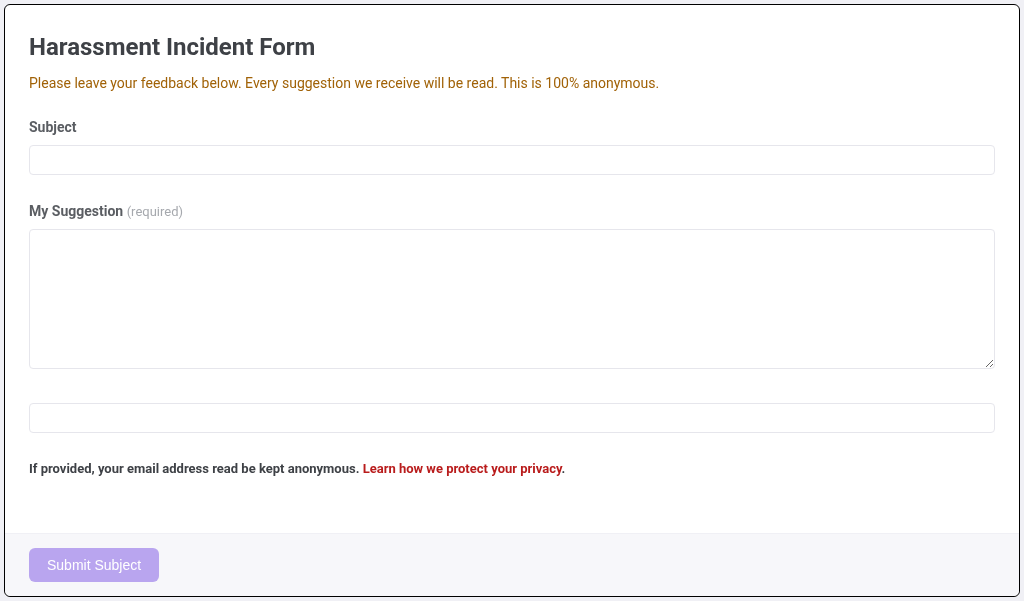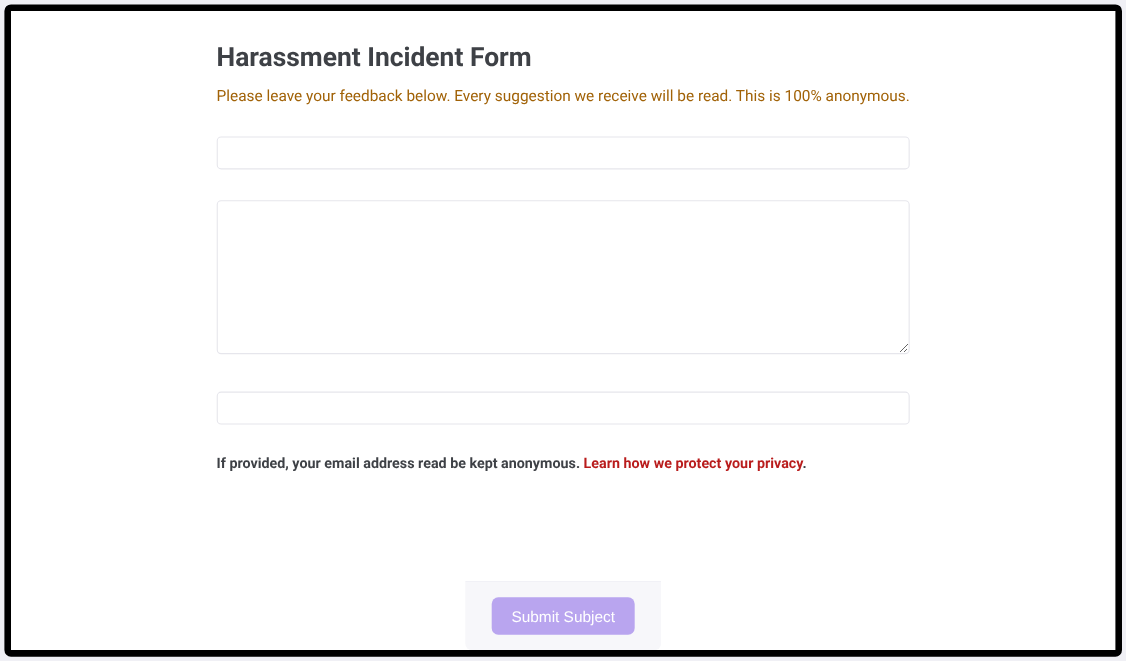--- a/index.html
+++ b/index.html
@@ -10,29 +10,28 @@
     body {
       font-family: -apple-system, BlinkMacSystemFont, "Segoe UI", Roboto, "Helvetica Neue", Arial, sans-serif;
       background: #f0f0f5;
       padding: 4px;
       width: 1024px;
       height: 601px;
       overflow: hidden;
     }
     .card {
       background: #ffffff;
-      border: 6px solid #000000;
+      border: 1px solid #000000;
       border-radius: 6px;
       width: 100%;
       height: 100%;
       padding: 0;
       position: relative;
       display: flex;
       flex-direction: column;
-      align-items: center;
     }
     .card-body {
       padding: 28px 24px 0 24px;
       flex: 1;
     }
     h1.title {
       font-size: 24px;
       font-weight: 700;
       color: #3e4146;
       margin-bottom: 14px;
@@ -113,24 +112,29 @@
   </style>
 </head>
 <body>
 
 <div class="card">
   <div class="card-body">
     <h1 class="title">Harassment Incident Form</h1>
     <p class="subtitle">Please leave your feedback below. Every suggestion we receive will be read. This is 100% anonymous.</p>
 
     <div class="field">
+      <label class="field-label">Subject</label>
       <input type="text" class="text-input" value="" style="">
     </div>
 
     <div class="field-large">
+      <label class="field-label">
+        <span>My Suggestion</span>
+        <span class="label-hint">(required)</span>
+      </label>
       <textarea class="textarea-input" style=""></textarea>
     </div>
 
     <div class="field">
       <input type="text" class="text-input" value="" style="">
     </div>
 
     <p class="privacy-note">
       <span>If provided, your email address read be kept anonymous. </span><a href="#">Learn how we protect your privacy</a><span>.</span>
     </p>

